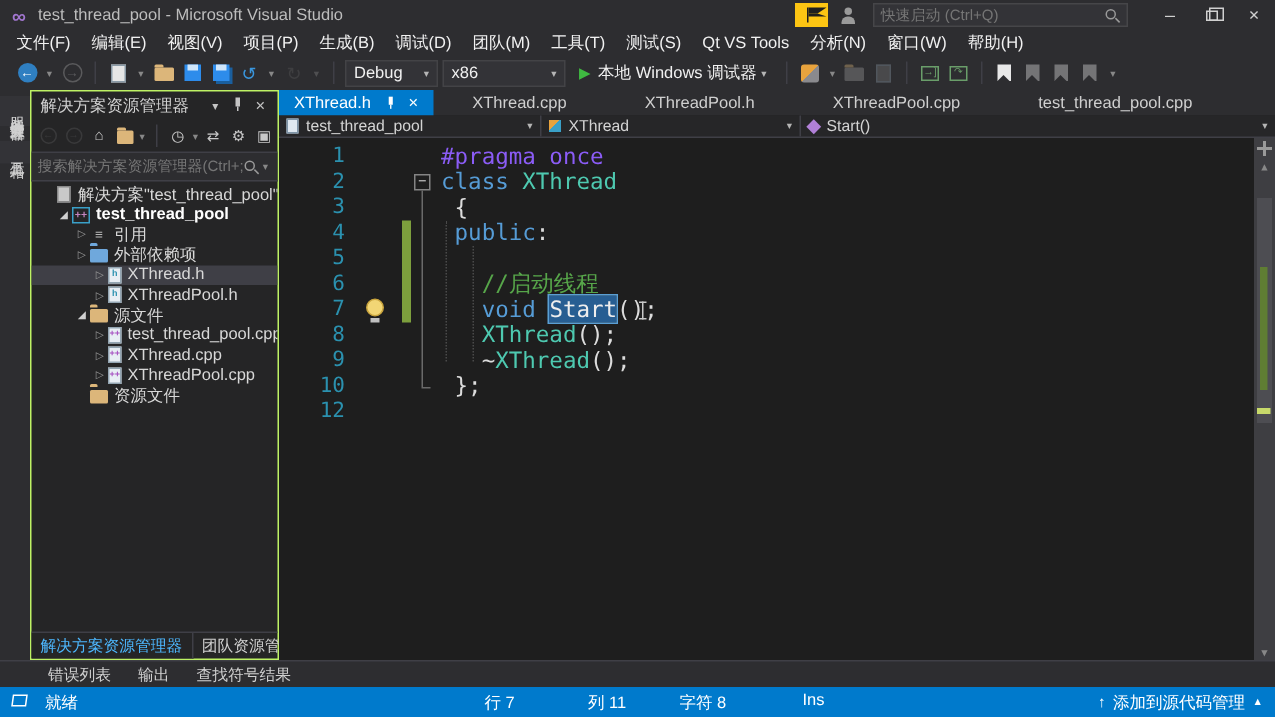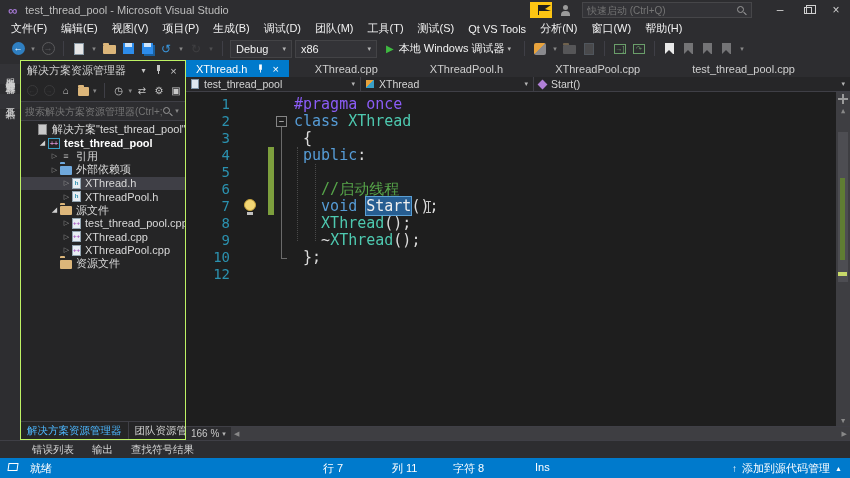--- a/index.html
+++ b/index.html
@@ -439,30 +439,20 @@
         <span class="grip"></span>
         <span class="sarrow">▲</span>
         <div class="strack">
           <div class="sthumb"></div>
           <div class="smark1"></div>
           <div class="smark2"></div>
         </div>
         <span class="sarrow">▼</span>
       </div>
     </div>
-    <div class="zoomrow">
-      <div class="zoombox">
-        <span>166 %</span>
-        <span class="caret">▾</span>
-      </div>
-      <div class="hscroll">
-        <span>◀</span>
-        <span>▶</span>
-      </div>
-    </div>
   </div>
 </div>
 
 <div class="bottomrow" id="bottomrow">
     <div class="btab">错误列表</div>
     <div class="btab">输出</div>
     <div class="btab">查找符号结果</div>
   </div>
 
 <div class="statusbar">

